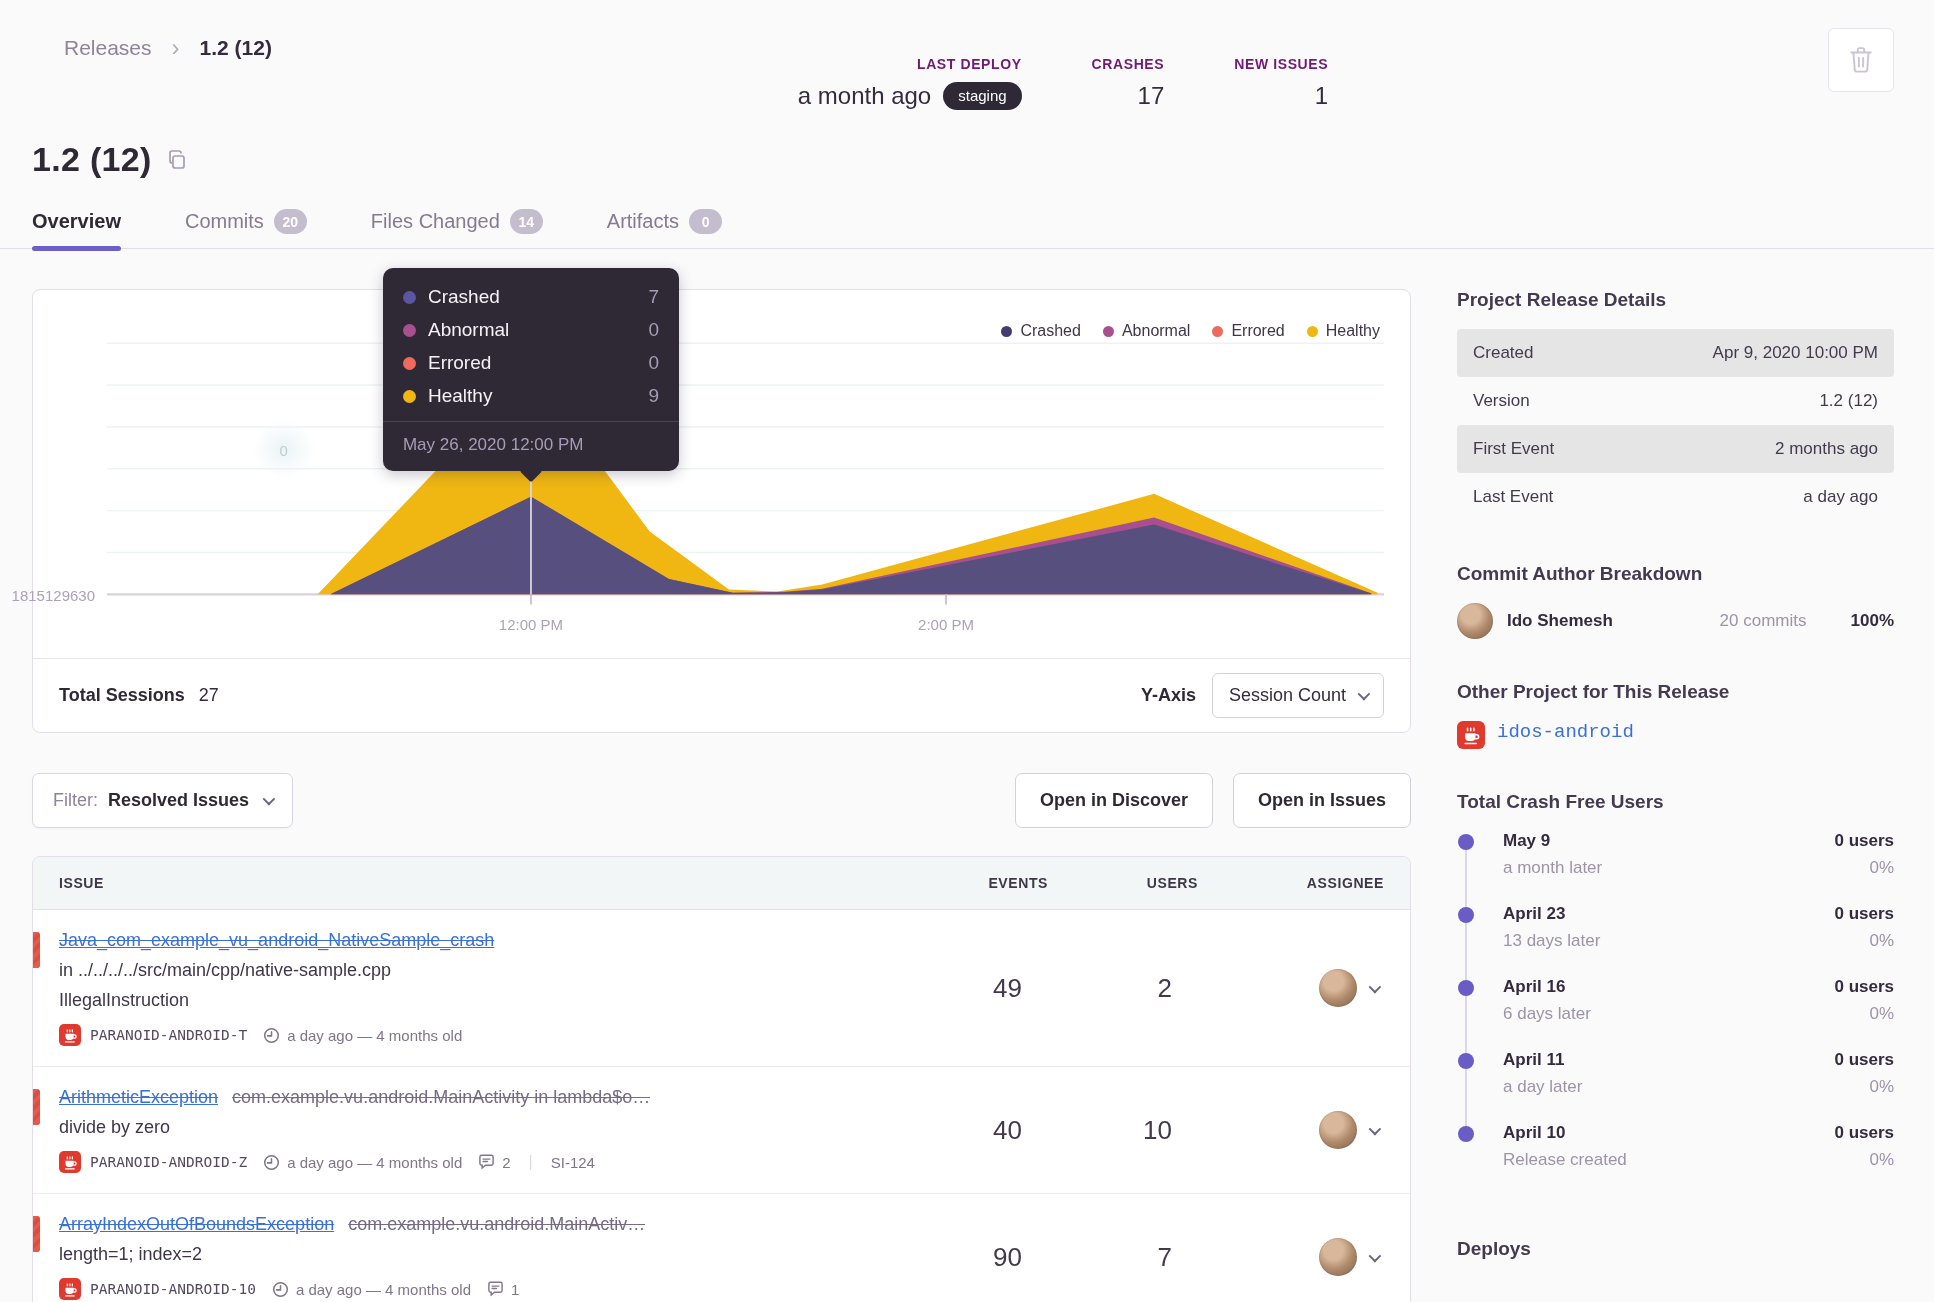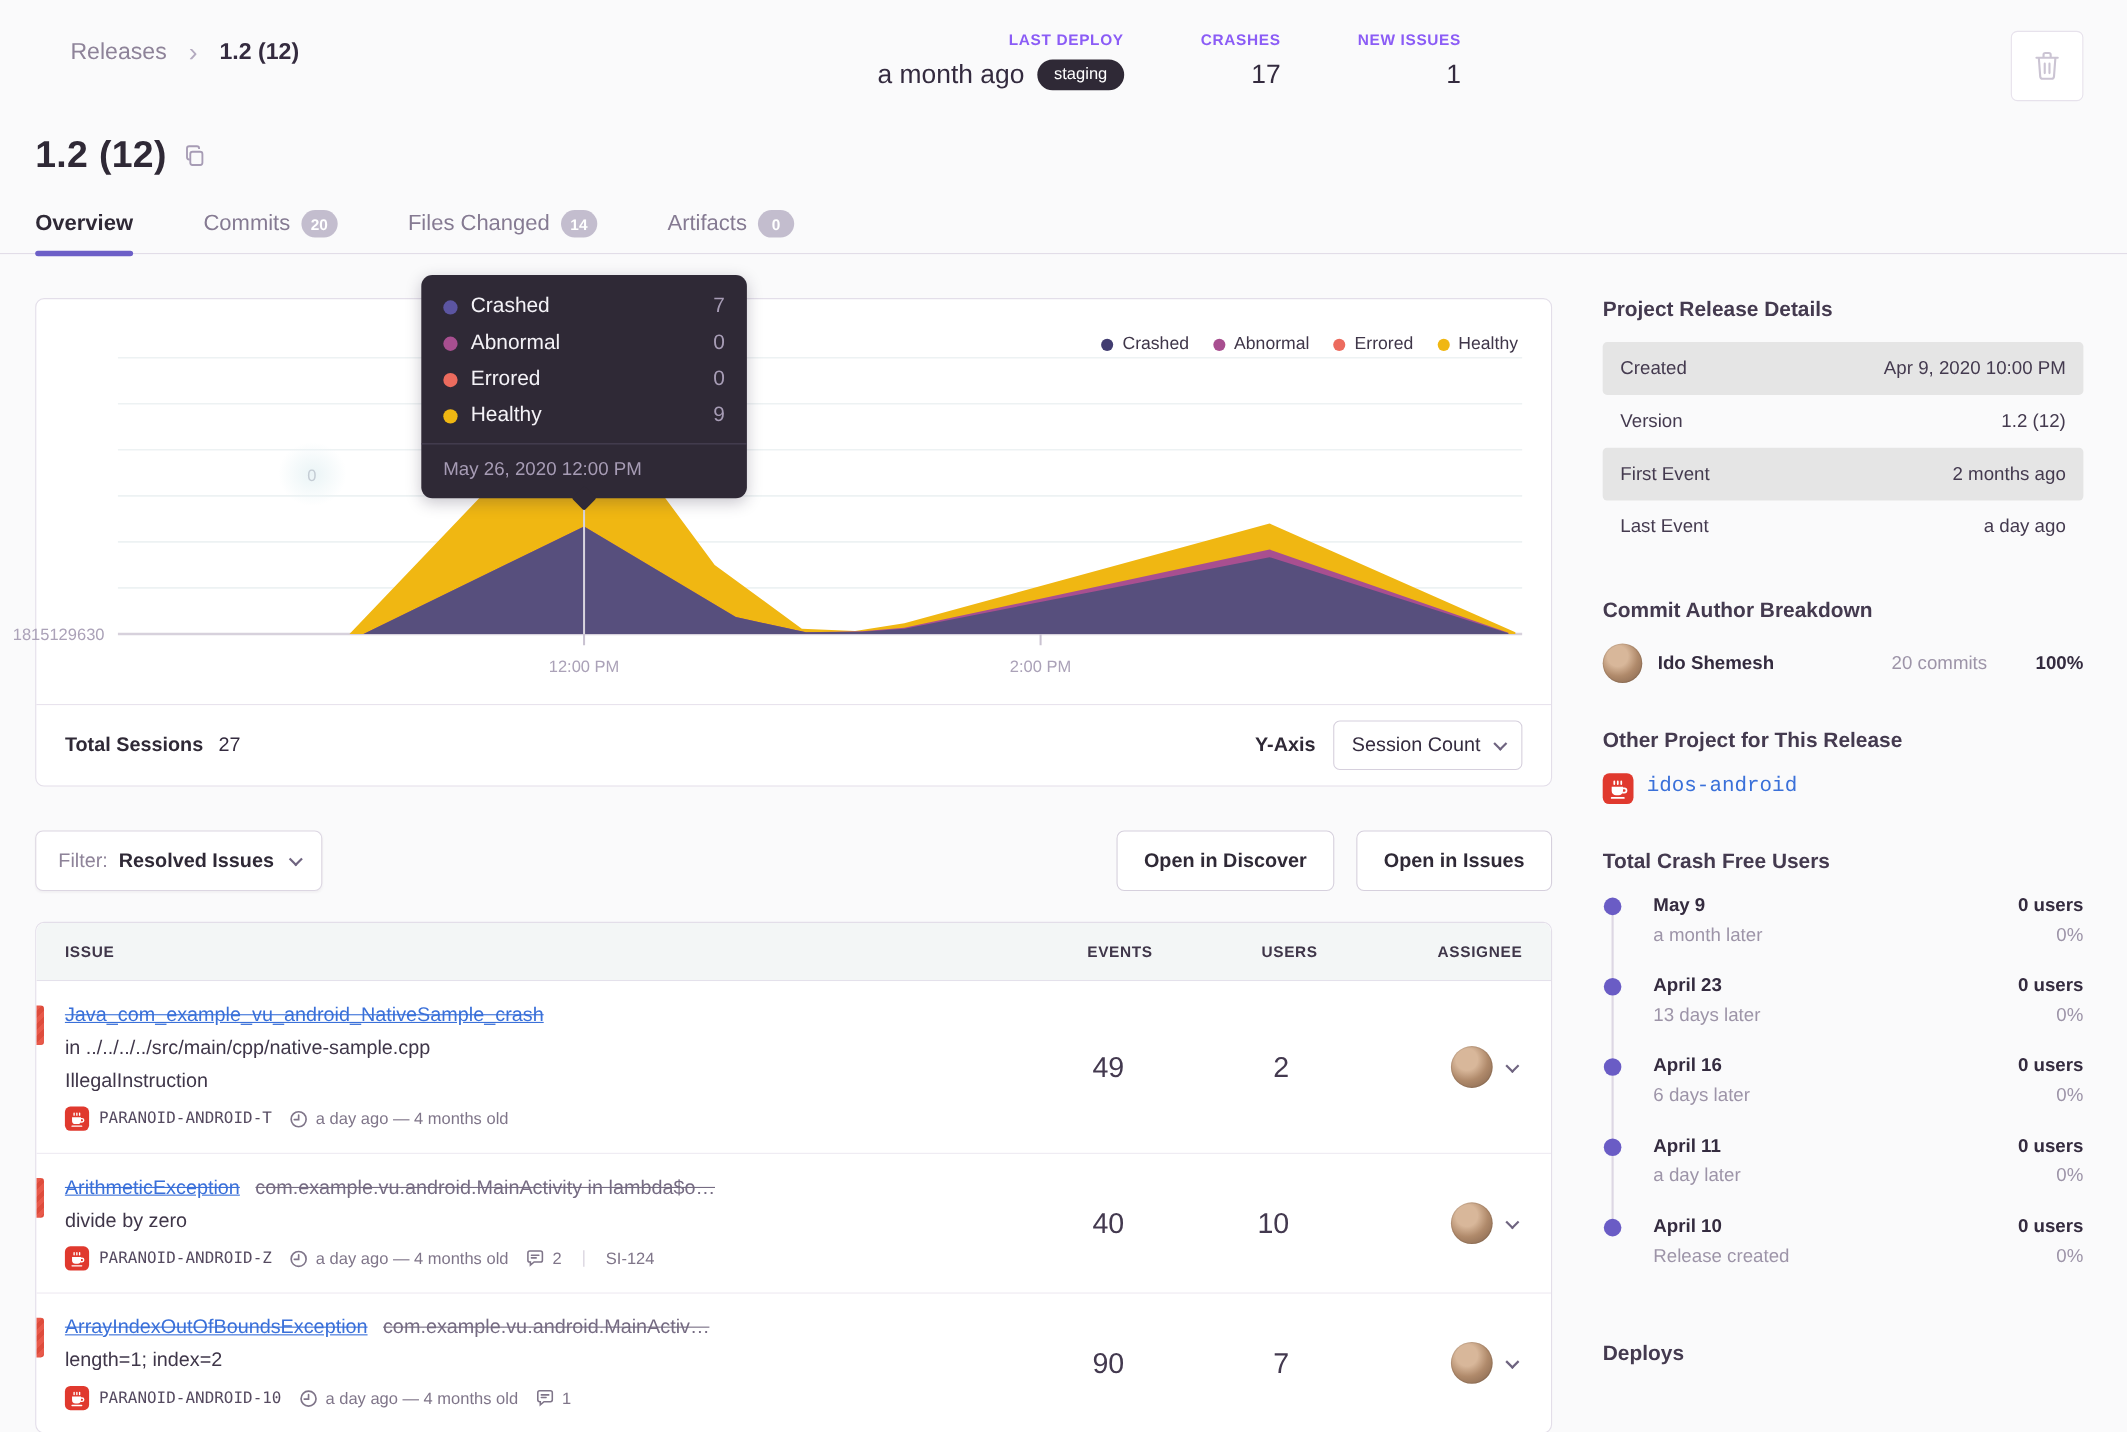--- a/index.html
+++ b/index.html
@@ -7,21 +7,21 @@
   body { background:#fafafb; font-family:"Liberation Sans", sans-serif; color:#342b3f; }
 
   
   .top { display:flex; justify-content:space-between; align-items:flex-start; padding:28px 40px 0 32px; }
   .crumbs { display:flex; align-items:flex-start; gap:20px; font-size:21px; padding-top:8px;margin-left:32px; }
   .crumb-parent { color:#8e8399; cursor:pointer; }
   .crumb-sep { color:#b4abc0; font-size:24px; line-height:1; }
   .crumb-current { color:#342b3f; font-weight:700; }
   .stats { display:flex; align-items:flex-start; gap:70px; }
   .stat { text-align:right; }
-  .stat-label { font-size:14px; font-weight:700; letter-spacing:.6px; color:#8b5cf6; margin-bottom:10px; }
+  .stat-label { font-size:14px; font-weight:700; letter-spacing:.6px; color:#701a75; margin-bottom:10px;margin-top:28px; }
   .stat-value { font-size:24px; color:#342b3f; display:flex; align-items:center; justify-content:flex-end; gap:12px; }
   .pill { background:#2f2936; color:#fff; font-size:15px; padding:5px 15px; border-radius:16px; line-height:1.2; }
   .trash-btn { width:66px; height:64px; background:#fff; border:1px solid #e7e2ec; border-radius:6px;
                display:flex; align-items:center; justify-content:center; margin-left:-26px; cursor:pointer; }
 
   
   .title-row { display:flex; align-items:center; gap:14px; padding:30px 32px 0; }
   .page-title { font-size:34px; font-weight:700; color:#2f2936; letter-spacing:.3px; }
   .copy-btn { cursor:pointer; display:flex; }
   .tabs { display:flex; gap:64px; padding:30px 32px 0; border-bottom:1px solid #e2dde8; }

